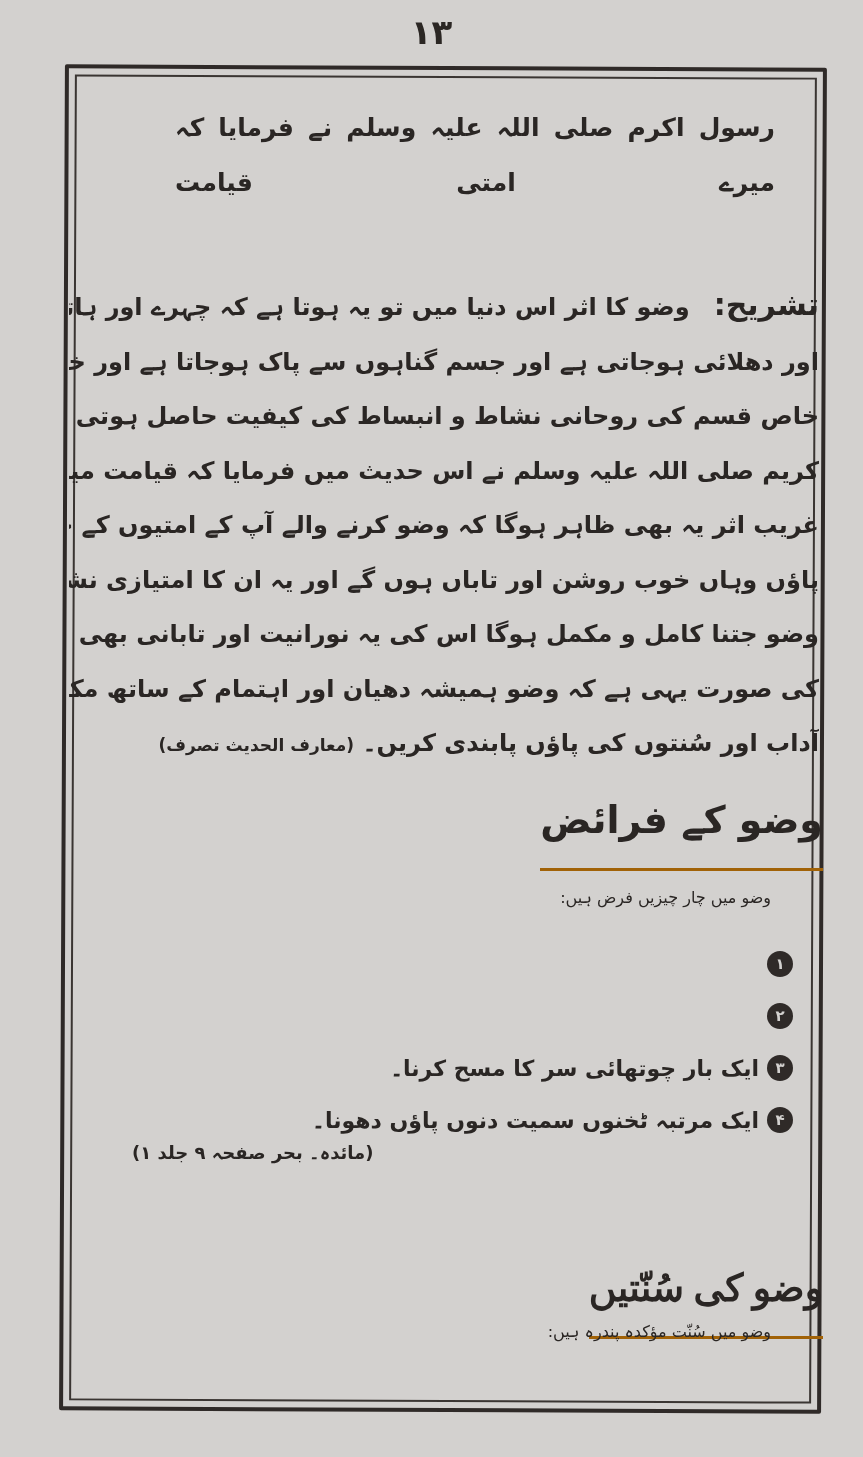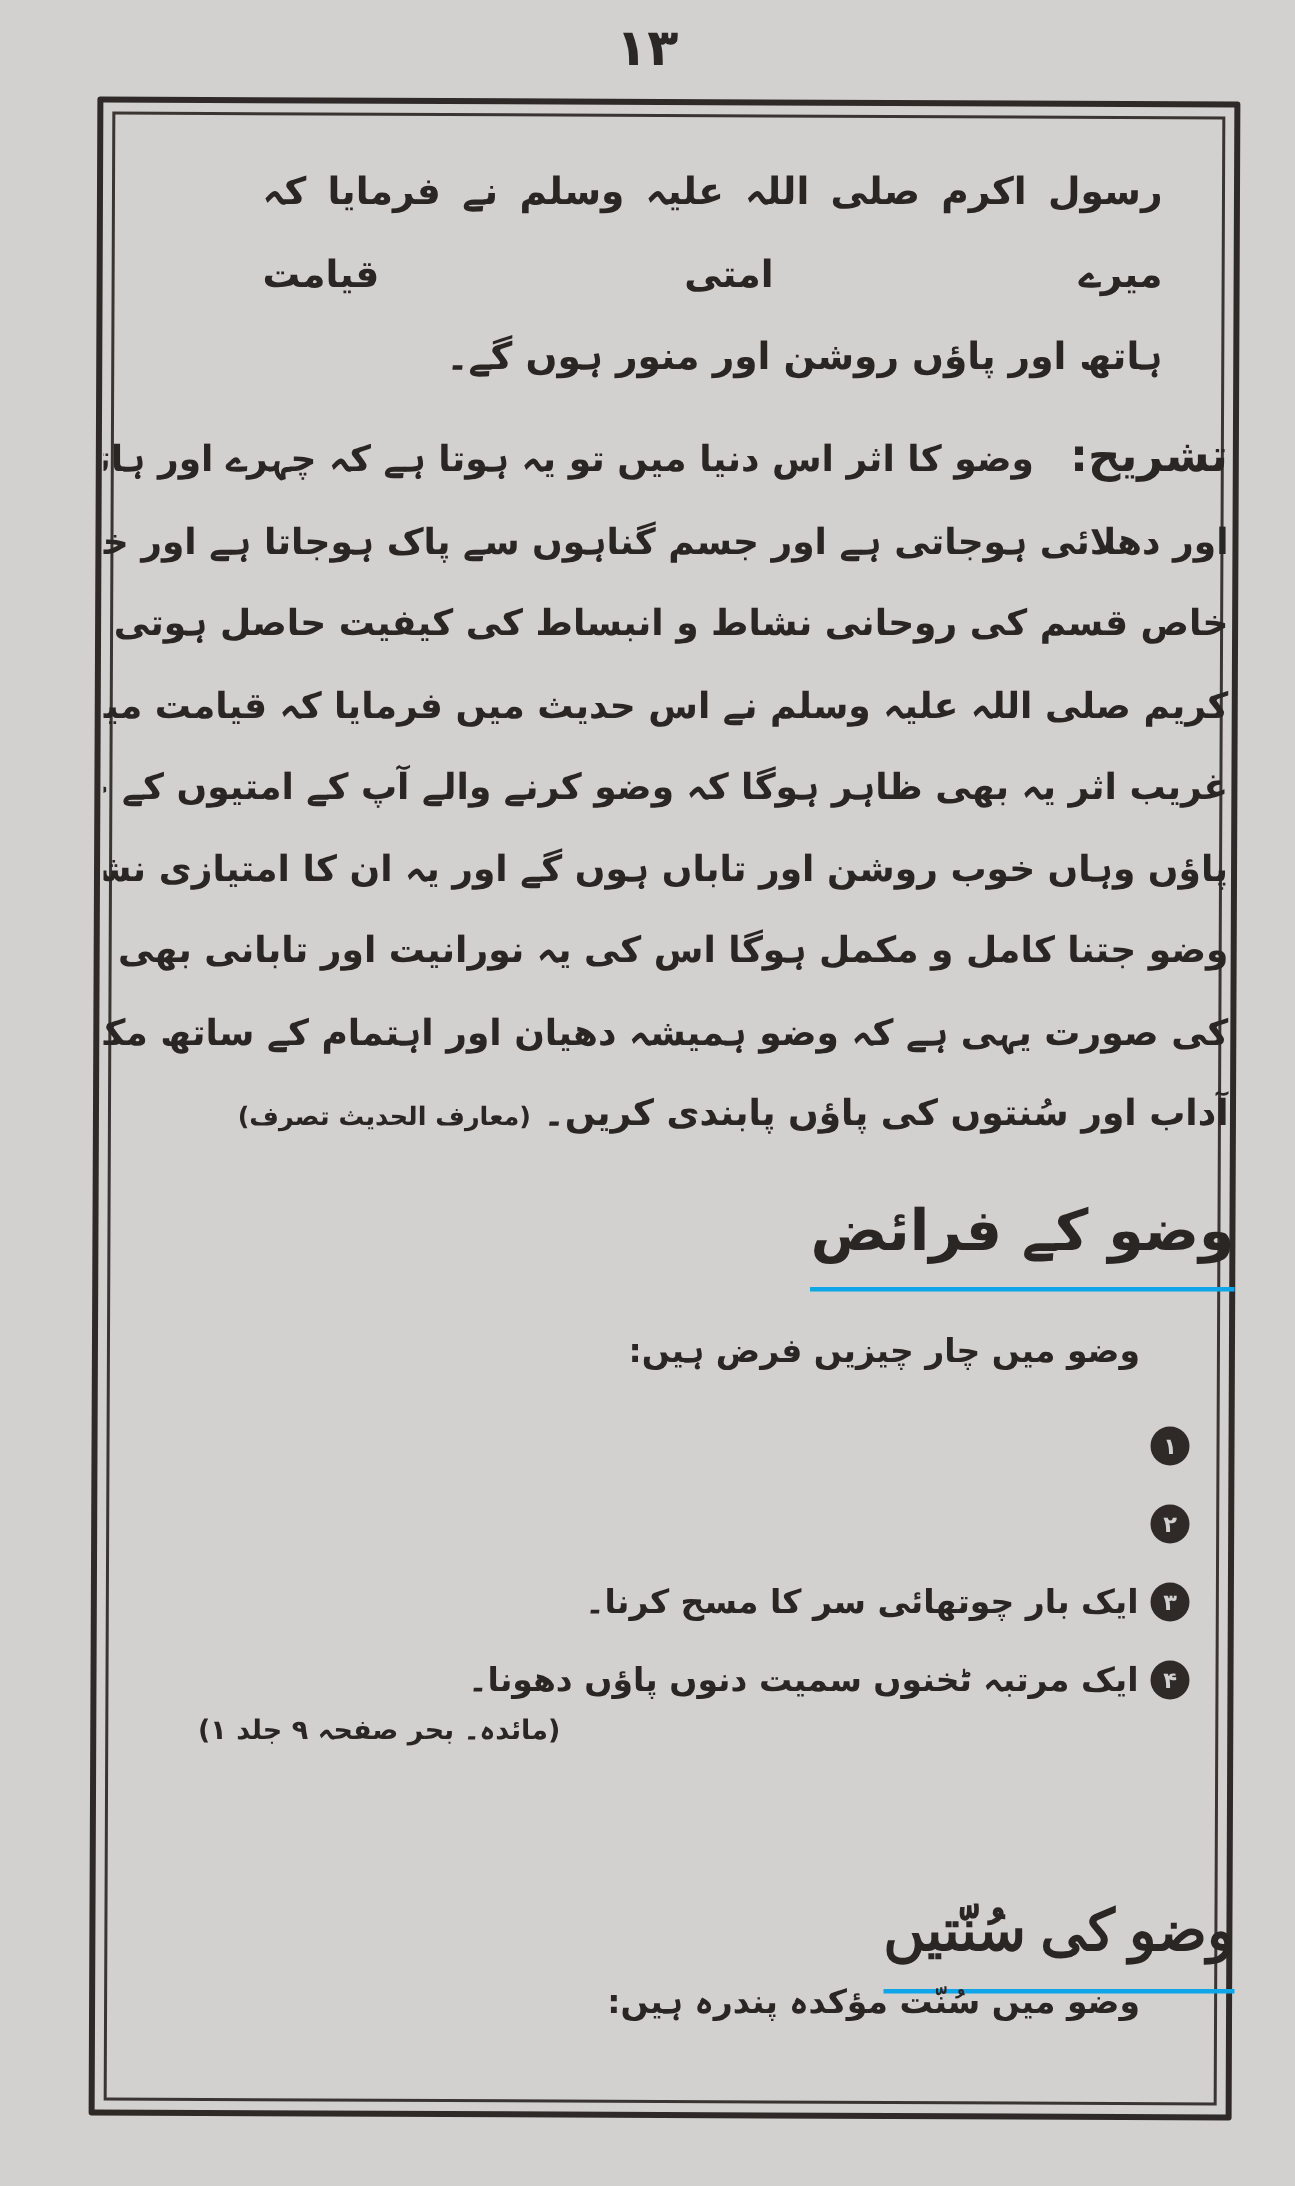--- a/index.html
+++ b/index.html
@@ -38,25 +38,25 @@
     position: absolute; right: 44px; top: 278px; width: 750px;
     direction: rtl; font-size: 24px; line-height: 54.5px; font-weight: bold;
   }
   .explanation .line { display: block; text-align: justify; text-align-last: justify; white-space: nowrap; overflow: hidden; }
   .explanation .line.last { text-align-last: right; }
   .label-tashreeh { font-size: 30px; margin-left: 24px; }
   .ref-inline { font-size: 17px; }
   .section-title {
     position: absolute; right: 40px;
     direction: rtl; font-size: 38px; font-weight: bold; line-height: 60px;
-    padding-bottom: 8px; border-bottom: 3px solid #0ea5e9;
+    padding-bottom: 18px; border-bottom: 3px solid #a16207;
   }
   .intro-line {
-    position: absolute; right: 103px;
-    direction: rtl; font-size: 22px; font-weight: bold;
+    position: absolute; right: 92px;
+    direction: rtl; font-size: 16px; font-weight: normal;
   }
   .list {
     position: absolute; right: 70px; top: 938px; width: 500px;
     direction: rtl; list-style: none; margin: 0; padding: 0;
   }
   .list li {
     height: 52px; display: flex; align-items: center; gap: 8px;
     font-size: 22px; font-weight: bold;
   }
   .num-badge {
@@ -73,21 +73,20 @@
 </head>
 <body>
 
 <div class="page-number">۱۳</div>
 
 <div class="frame-outer"></div>
 <div class="frame-inner"></div>
 
 <div class="hadith">
   <span class="line">رسول اکرم صلی اللہ علیہ وسلم نے فرمایا کہ میرے امتی قیامت</span>
-  <span class="line last">ہاتھ اور پاؤں روشن اور منور ہوں گے۔</span>
 </div>
 
 <div class="explanation">
   <span class="line"><span class="label-tashreeh">تشریح:</span><span>وضو کا اثر اس دنیا میں تو یہ ہوتا ہے کہ چہرے اور ہاتھ پاؤں کی صفائی</span></span>
   <span class="line">اور دھلائی ہوجاتی ہے اور جسم گناہوں سے پاک ہوجاتا ہے اور خاصان حق کو ایک</span>
   <span class="line">خاص قسم کی روحانی نشاط و انبساط کی کیفیت حاصل ہوتی ہے۔ لیکن جیسا کہ رسول</span>
   <span class="line">کریم صلی اللہ علیہ وسلم نے اس حدیث میں فرمایا کہ قیامت میں وضو کا ایک عجیب و</span>
   <span class="line">غریب اثر یہ بھی ظاہر ہوگا کہ وضو کرنے والے آپ کے امتیوں کے چہرے اور ہاتھ</span>
   <span class="line">پاؤں وہاں خوب روشن اور تاباں ہوں گے اور یہ ان کا امتیازی نشان ہوگا، پھر جس کا</span>
   <span class="line">وضو جتنا کامل و مکمل ہوگا اس کی یہ نورانیت اور تابانی بھی اسی درجہ کی ہوگی، جس</span>

